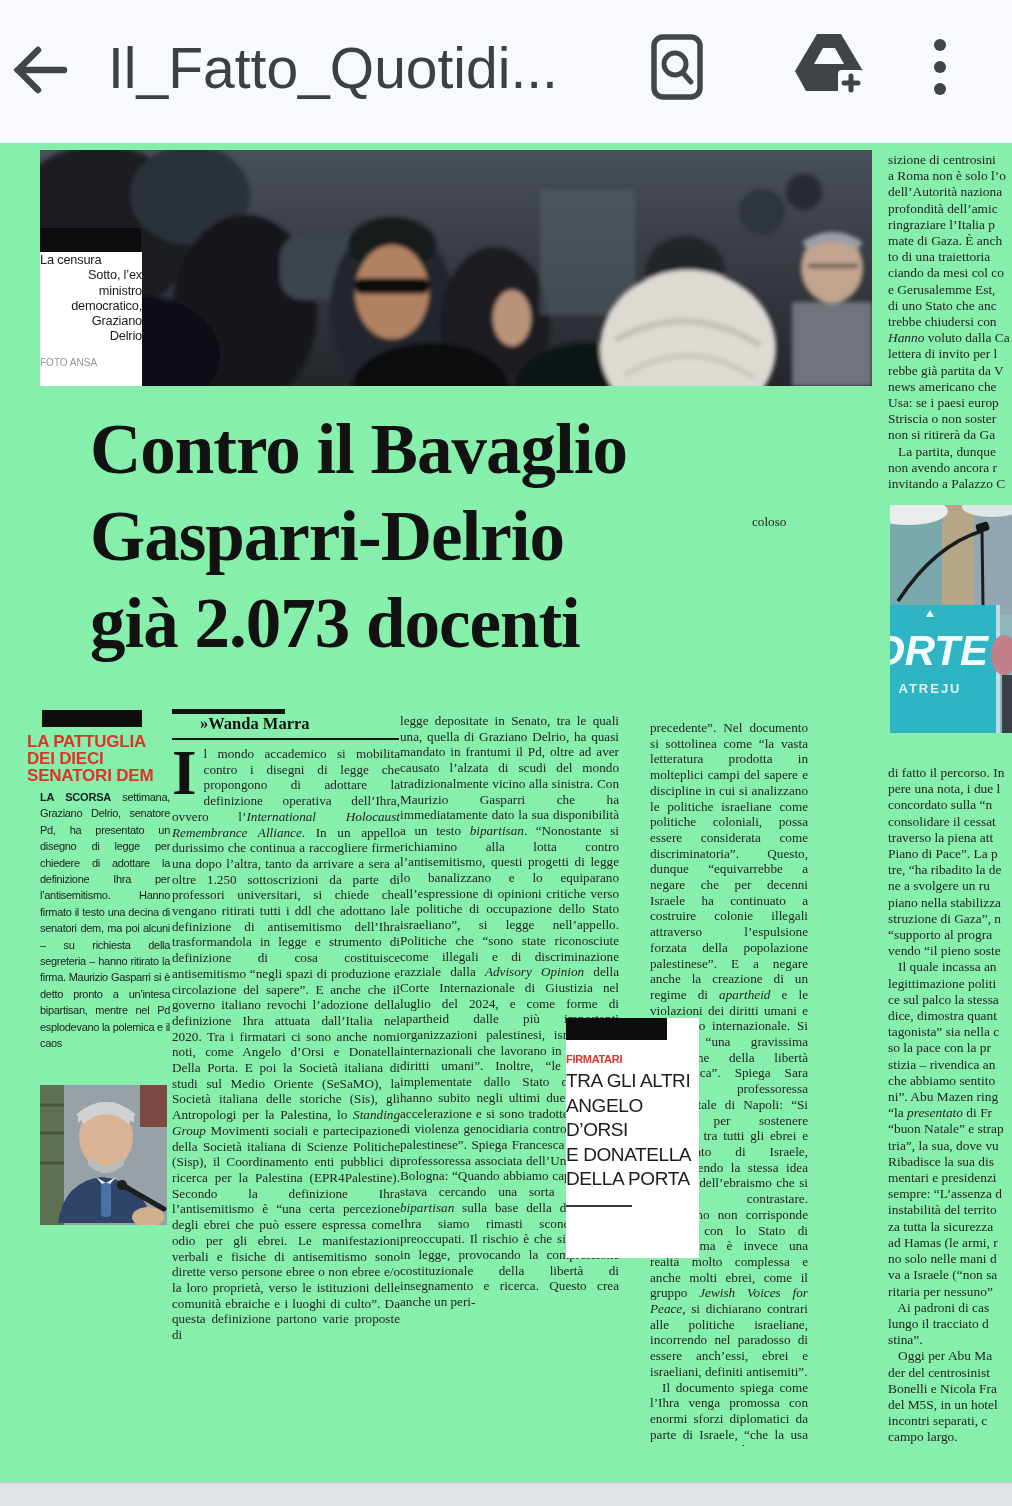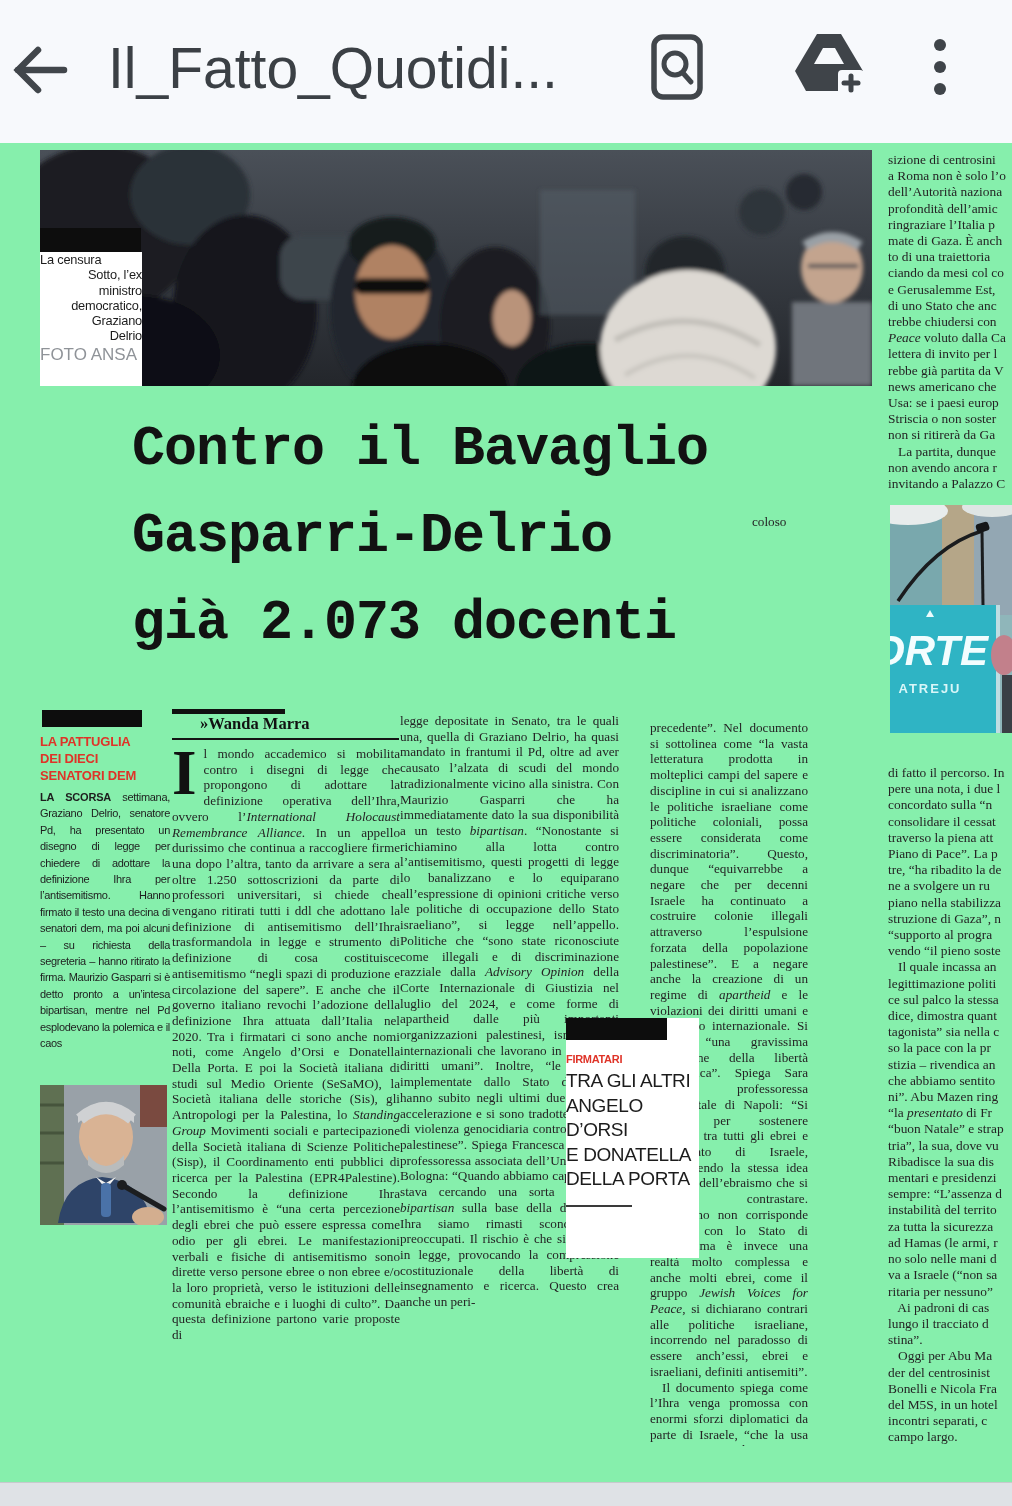--- a/index.html
+++ b/index.html
@@ -13,32 +13,32 @@
   .iconbtn svg{display:block;}
   
   .serifcol{position:absolute;text-align:justify;color:#242424;
             font-family:"Liberation Serif","DejaVu Serif",serif;
             font-size:13.2px;line-height:15.7px;overflow:hidden;}
   .serifcol p{margin:0;}
   .serifcol p + p{text-indent:12px;}
   .dropcap{float:left;font-weight:700;font-size:63px;line-height:50px;height:58px;
            padding:2px 7px 0 0;color:#111;}
   .headline{position:absolute;left:90px;top:406px;width:722px;color:#121212;
-            font-family:Liberation Mono, monospace;font-weight:700;
-            font-size:55px;line-height:87px;letter-spacing:-1px;margin-left:42px;}
+            font-family:Liberation Serif, serif;font-weight:700;
+            font-size:71px;line-height:87px;letter-spacing:-1px;}
   .blackbar{position:absolute;background:#0d0d0d;}
   
   .caption{position:absolute;left:40px;top:252px;width:102px;height:134px;background:#fff;z-index:3;
            font-size:12.8px;line-height:15.3px;color:#1c1c1c;letter-spacing:-0.2px;}
   .caption .lbl{font-weight:400;}
   .caption .body{white-space:pre-line;text-align:right;}
-  .caption .credit{color:#8f9398;font-size:17px;margin-top:3px;letter-spacing:0;}
-  
-  .kicker{position:absolute;left:40px;top:733px;width:134px;color:#df3328;font-weight:700;
-          font-size:13px;line-height:17px;white-space:pre-line;letter-spacing:-0.2px;}
+  .caption .credit{color:#8f9398;font-size:10px;margin-top:11px;letter-spacing:0;}
+  
+  .kicker{position:absolute;left:27px;top:733px;width:134px;color:#df3328;font-weight:700;
+          font-size:17px;line-height:17px;white-space:pre-line;letter-spacing:-0.2px;}
   .railbody{position:absolute;left:40px;top:789px;width:130px;font-size:11px;line-height:16.4px;
             color:#1d1d1d;text-align:justify;letter-spacing:-0.3px;}
   .railbody b{letter-spacing:-0.2px;}
   
   .bylinebar{position:absolute;left:172px;top:709px;width:113px;height:5px;background:#101010;}
   .byline{position:absolute;left:172px;top:714px;width:228px;color:#111;
           font-family:"Liberation Serif","DejaVu Serif",serif;font-weight:700;font-size:16.5px;margin-left:28px;}
   .bylinerule{position:absolute;left:172px;top:738px;width:227px;height:2px;background:#141414;}
   
   .firm{position:absolute;left:566px;top:1018px;width:133px;height:240px;background:#fff;z-index:4;}
@@ -230,21 +230,21 @@
 a Roma non è solo l’o
 dell’Autorità naziona
 profondità dell’amic
 ringraziare l’Italia p
 mate di Gaza. È anch
 to di una traiettoria
 ciando da mesi col co
 e Gerusalemme Est,
 di uno Stato che anc
 trebbe chiudersi con
-<i>Peace</i> voluto dalla Ca
+<i>Hanno</i> voluto dalla Ca
 lettera di invito per l
 rebbe già partita da V
 news americano che
 Usa: se i paesi europ
 Striscia o non soster
 non si ritirerà da Ga
    La partita, dunque
 non avendo ancora r
 invitando a Palazzo C</div>
 

